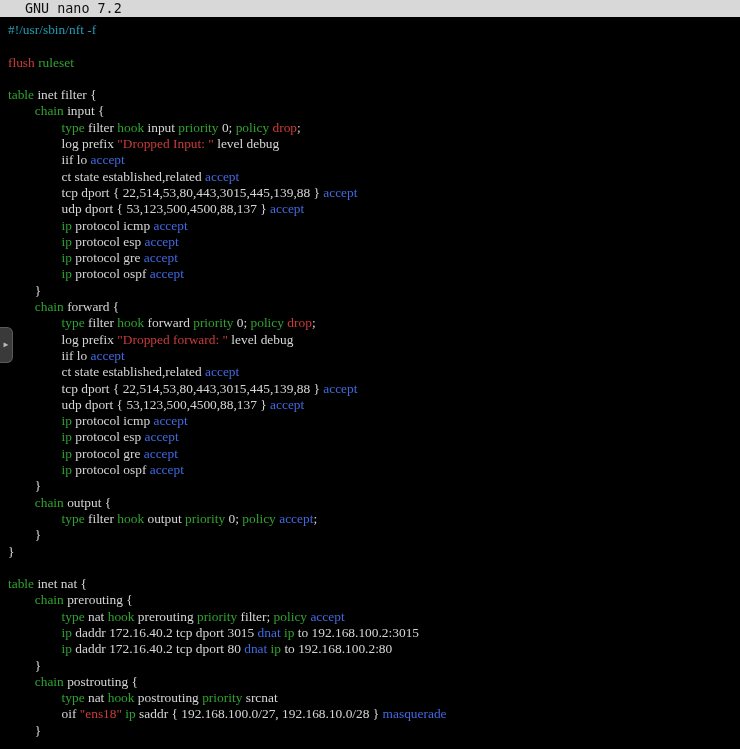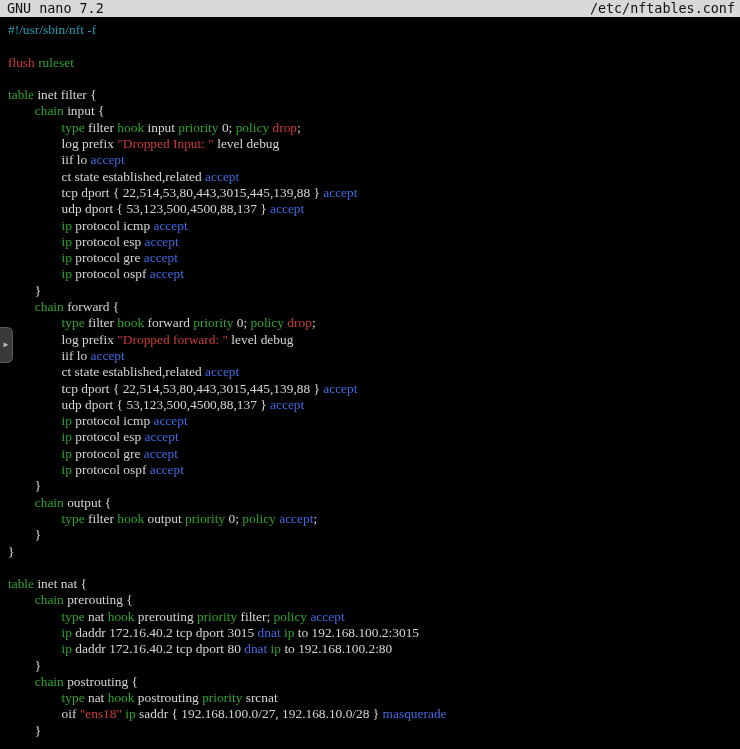--- a/index.html
+++ b/index.html
@@ -11,21 +11,21 @@
   body{
     background:var(--bg);
     font-family:"DejaVu Sans Mono","Liberation Mono",monospace;
     position:relative;
   }
   .terminal{position:absolute;inset:0;}
   .titlebar{
     height:17px;background:var(--titlebar_bg);color:var(--titlebar_fg);
     font-size:13.4px;line-height:17px;
     display:flex;justify-content:space-between;align-items:flex-end;
-    padding:0 5px 0 7px;white-space:pre;
+    padding:0 5px 0 25px;white-space:pre;
   }
   .editor{
     position:absolute;top:17px;left:0;right:0;bottom:0;
     padding:5px 0 0 8px;overflow:hidden;
     font-family:Liberation Serif, serif;
   }
   .line{
     height:16.3px;line-height:16.3px;font-size:13.4px;
     white-space:pre;color:var(--fg);
   }
@@ -38,21 +38,20 @@
   }
   .edge-tab .arrow{color:#b8b8b8;font-size:8px;line-height:1;}
 </style>
 </head>
 <body>
 
 <div class="terminal">
 
   <div class="titlebar">
     <span class="tb-left">GNU nano 7.2</span>
-    <span class="tb-right">/etc/nftables.conf</span>
   </div>
 
   <pre class="editor" id="editor"><div class="line"><span style="color: rgb(36, 156, 180);">#!/usr/sbin/nft -f</span></div><div class="line"></div><div class="line"><span style="color: rgb(204, 59, 59);">flush</span><span> </span><span style="color: rgb(47, 163, 47);">ruleset</span></div><div class="line"></div><div class="line"><span style="color: rgb(47, 163, 47);">table</span><span> inet filter {</span></div><div class="line"><span>        </span><span style="color: rgb(47, 163, 47);">chain</span><span> input {</span></div><div class="line"><span>                </span><span style="color: rgb(47, 163, 47);">type</span><span> filter </span><span style="color: rgb(47, 163, 47);">hook</span><span> input </span><span style="color: rgb(47, 163, 47);">priority</span><span> 0; </span><span style="color: rgb(47, 163, 47);">policy</span><span> </span><span style="color: rgb(204, 59, 59);">drop</span><span>;</span></div><div class="line"><span>                log prefix </span><span style="color: rgb(204, 59, 59);">"Dropped Input: "</span><span> level debug</span></div><div class="line"><span>                iif lo </span><span style="color: rgb(65, 105, 225);">accept</span></div><div class="line"><span>                ct state established,related </span><span style="color: rgb(65, 105, 225);">accept</span></div><div class="line"><span>                tcp dport { 22,514,53,80,443,3015,445,139,88 } </span><span style="color: rgb(65, 105, 225);">accept</span></div><div class="line"><span>                udp dport { 53,123,500,4500,88,137 } </span><span style="color: rgb(65, 105, 225);">accept</span></div><div class="line"><span>                </span><span style="color: rgb(47, 163, 47);">ip</span><span> protocol icmp </span><span style="color: rgb(65, 105, 225);">accept</span></div><div class="line"><span>                </span><span style="color: rgb(47, 163, 47);">ip</span><span> protocol esp </span><span style="color: rgb(65, 105, 225);">accept</span></div><div class="line"><span>                </span><span style="color: rgb(47, 163, 47);">ip</span><span> protocol gre </span><span style="color: rgb(65, 105, 225);">accept</span></div><div class="line"><span>                </span><span style="color: rgb(47, 163, 47);">ip</span><span> protocol ospf </span><span style="color: rgb(65, 105, 225);">accept</span></div><div class="line"><span>        }</span></div><div class="line"><span>        </span><span style="color: rgb(47, 163, 47);">chain</span><span> forward {</span></div><div class="line"><span>                </span><span style="color: rgb(47, 163, 47);">type</span><span> filter </span><span style="color: rgb(47, 163, 47);">hook</span><span> forward </span><span style="color: rgb(47, 163, 47);">priority</span><span> 0; </span><span style="color: rgb(47, 163, 47);">policy</span><span> </span><span style="color: rgb(204, 59, 59);">drop</span><span>;</span></div><div class="line"><span>                log prefix </span><span style="color: rgb(204, 59, 59);">"Dropped forward: "</span><span> level debug</span></div><div class="line"><span>                iif lo </span><span style="color: rgb(65, 105, 225);">accept</span></div><div class="line"><span>                ct state established,related </span><span style="color: rgb(65, 105, 225);">accept</span></div><div class="line"><span>                tcp dport { 22,514,53,80,443,3015,445,139,88 } </span><span style="color: rgb(65, 105, 225);">accept</span></div><div class="line"><span>                udp dport { 53,123,500,4500,88,137 } </span><span style="color: rgb(65, 105, 225);">accept</span></div><div class="line"><span>                </span><span style="color: rgb(47, 163, 47);">ip</span><span> protocol icmp </span><span style="color: rgb(65, 105, 225);">accept</span></div><div class="line"><span>                </span><span style="color: rgb(47, 163, 47);">ip</span><span> protocol esp </span><span style="color: rgb(65, 105, 225);">accept</span></div><div class="line"><span>                </span><span style="color: rgb(47, 163, 47);">ip</span><span> protocol gre </span><span style="color: rgb(65, 105, 225);">accept</span></div><div class="line"><span>                </span><span style="color: rgb(47, 163, 47);">ip</span><span> protocol ospf </span><span style="color: rgb(65, 105, 225);">accept</span></div><div class="line"><span>        }</span></div><div class="line"><span>        </span><span style="color: rgb(47, 163, 47);">chain</span><span> output {</span></div><div class="line"><span>                </span><span style="color: rgb(47, 163, 47);">type</span><span> filter </span><span style="color: rgb(47, 163, 47);">hook</span><span> output </span><span style="color: rgb(47, 163, 47);">priority</span><span> 0; </span><span style="color: rgb(47, 163, 47);">policy</span><span> </span><span style="color: rgb(65, 105, 225);">accept</span><span>;</span></div><div class="line"><span>        }</span></div><div class="line"><span>}</span></div><div class="line"></div><div class="line"><span style="color: rgb(47, 163, 47);">table</span><span> inet nat {</span></div><div class="line"><span>        </span><span style="color: rgb(47, 163, 47);">chain</span><span> prerouting {</span></div><div class="line"><span>                </span><span style="color: rgb(47, 163, 47);">type</span><span> nat </span><span style="color: rgb(47, 163, 47);">hook</span><span> prerouting </span><span style="color: rgb(47, 163, 47);">priority</span><span> filter; </span><span style="color: rgb(47, 163, 47);">policy</span><span> </span><span style="color: rgb(65, 105, 225);">accept</span></div><div class="line"><span>                </span><span style="color: rgb(47, 163, 47);">ip</span><span> daddr 172.16.40.2 tcp dport 3015 </span><span style="color: rgb(65, 105, 225);">dnat</span><span> </span><span style="color: rgb(47, 163, 47);">ip</span><span> to 192.168.100.2:3015</span></div><div class="line"><span>                </span><span style="color: rgb(47, 163, 47);">ip</span><span> daddr 172.16.40.2 tcp dport 80 </span><span style="color: rgb(65, 105, 225);">dnat</span><span> </span><span style="color: rgb(47, 163, 47);">ip</span><span> to 192.168.100.2:80</span></div><div class="line"><span>        }</span></div><div class="line"><span>        </span><span style="color: rgb(47, 163, 47);">chain</span><span> postrouting {</span></div><div class="line"><span>                </span><span style="color: rgb(47, 163, 47);">type</span><span> nat </span><span style="color: rgb(47, 163, 47);">hook</span><span> postrouting </span><span style="color: rgb(47, 163, 47);">priority</span><span> srcnat</span></div><div class="line"><span>                oif </span><span style="color: rgb(204, 59, 59);">"ens18"</span><span> </span><span style="color: rgb(47, 163, 47);">ip</span><span> saddr { 192.168.100.0/27, 192.168.10.0/28 } </span><span style="color: rgb(65, 105, 225);">masquerade</span></div><div class="line"><span>        }</span></div></pre>
 
   <div class="edge-tab">
     <span class="arrow">▶</span>
   </div>
 
 </div>
 

